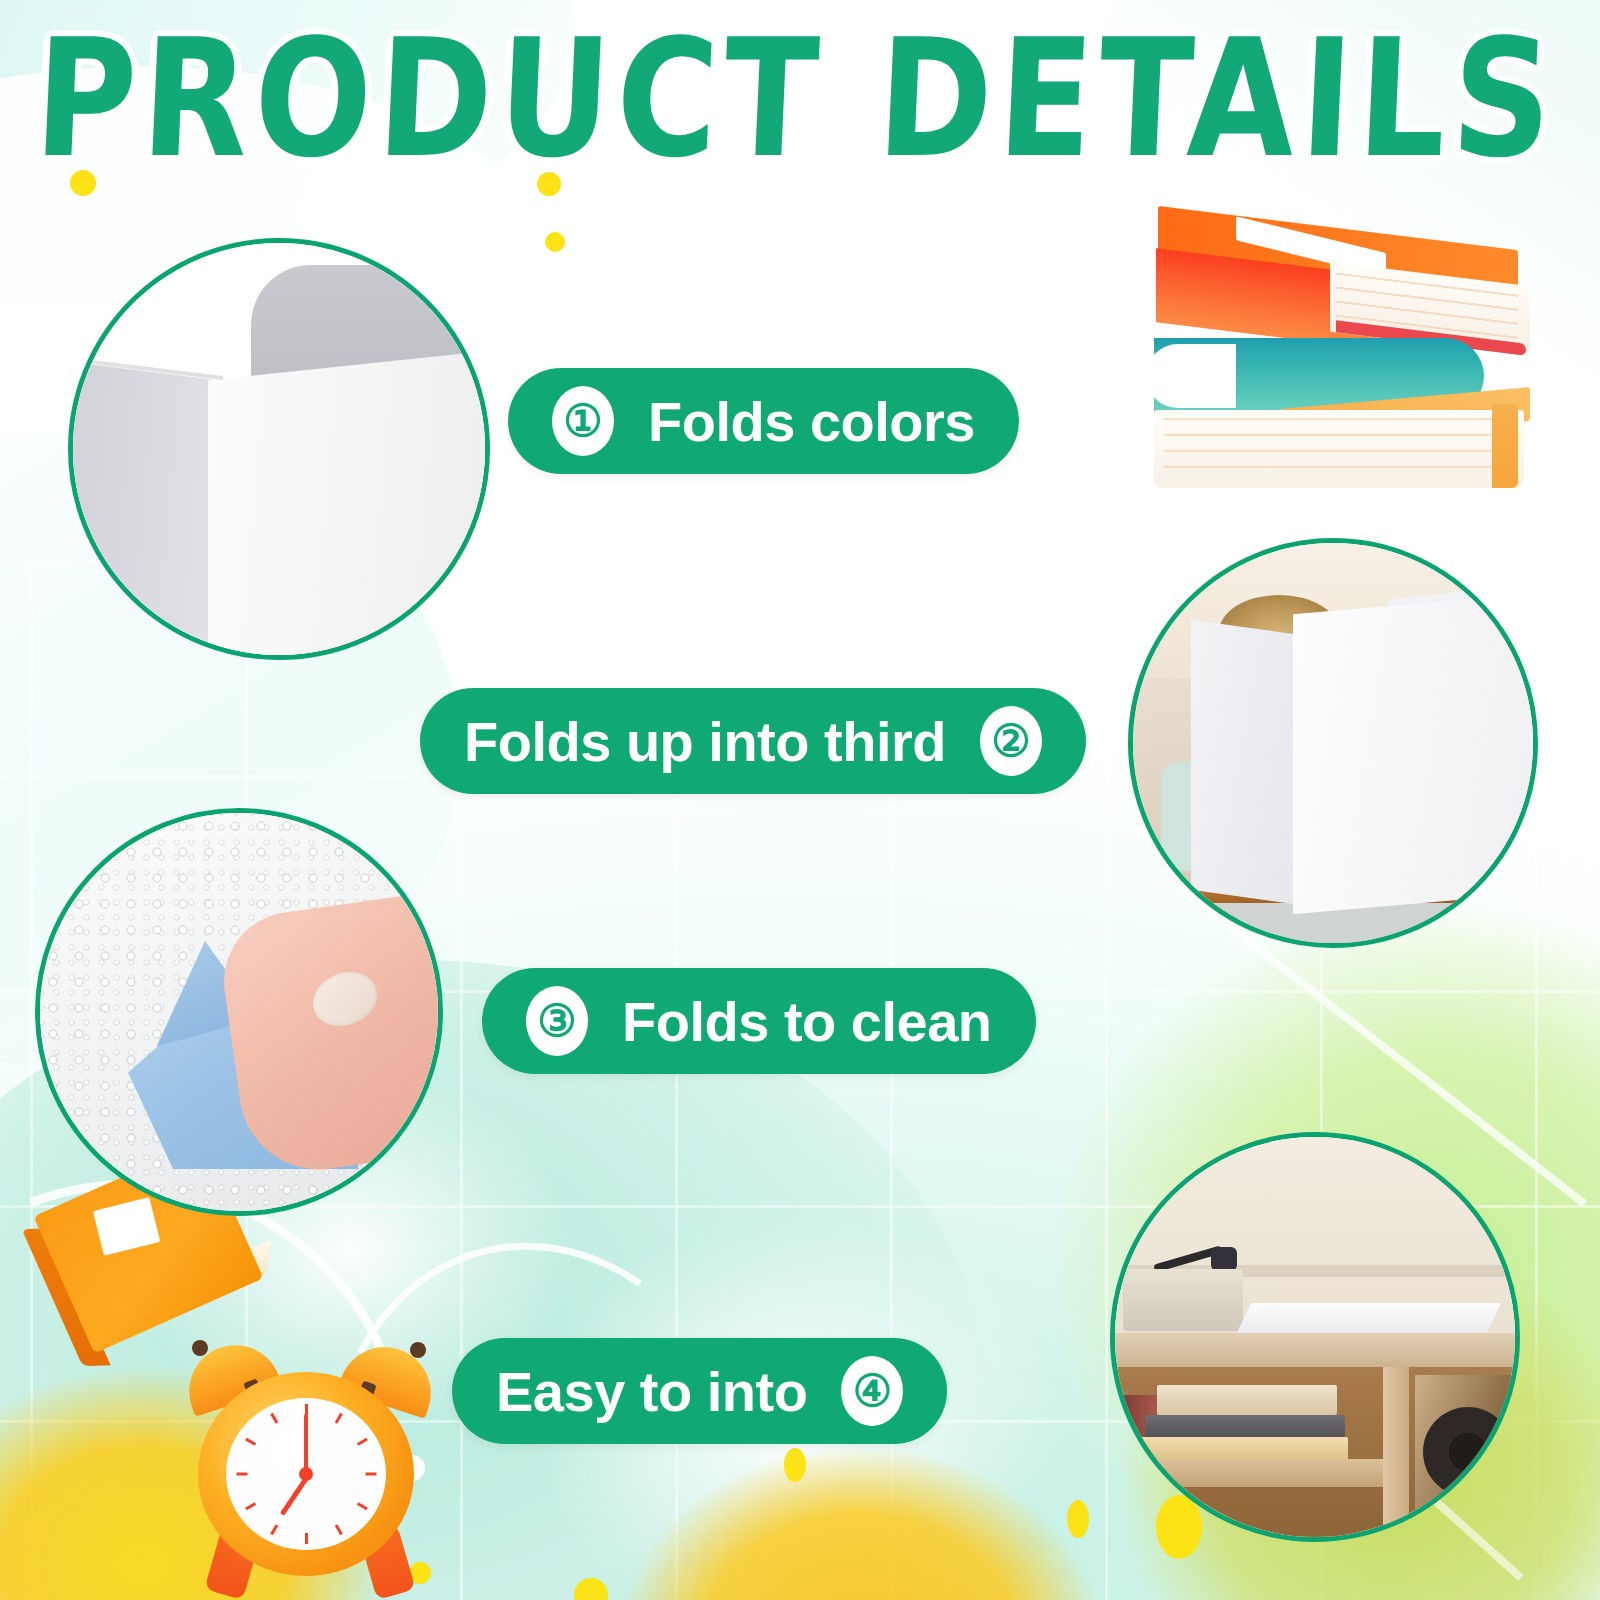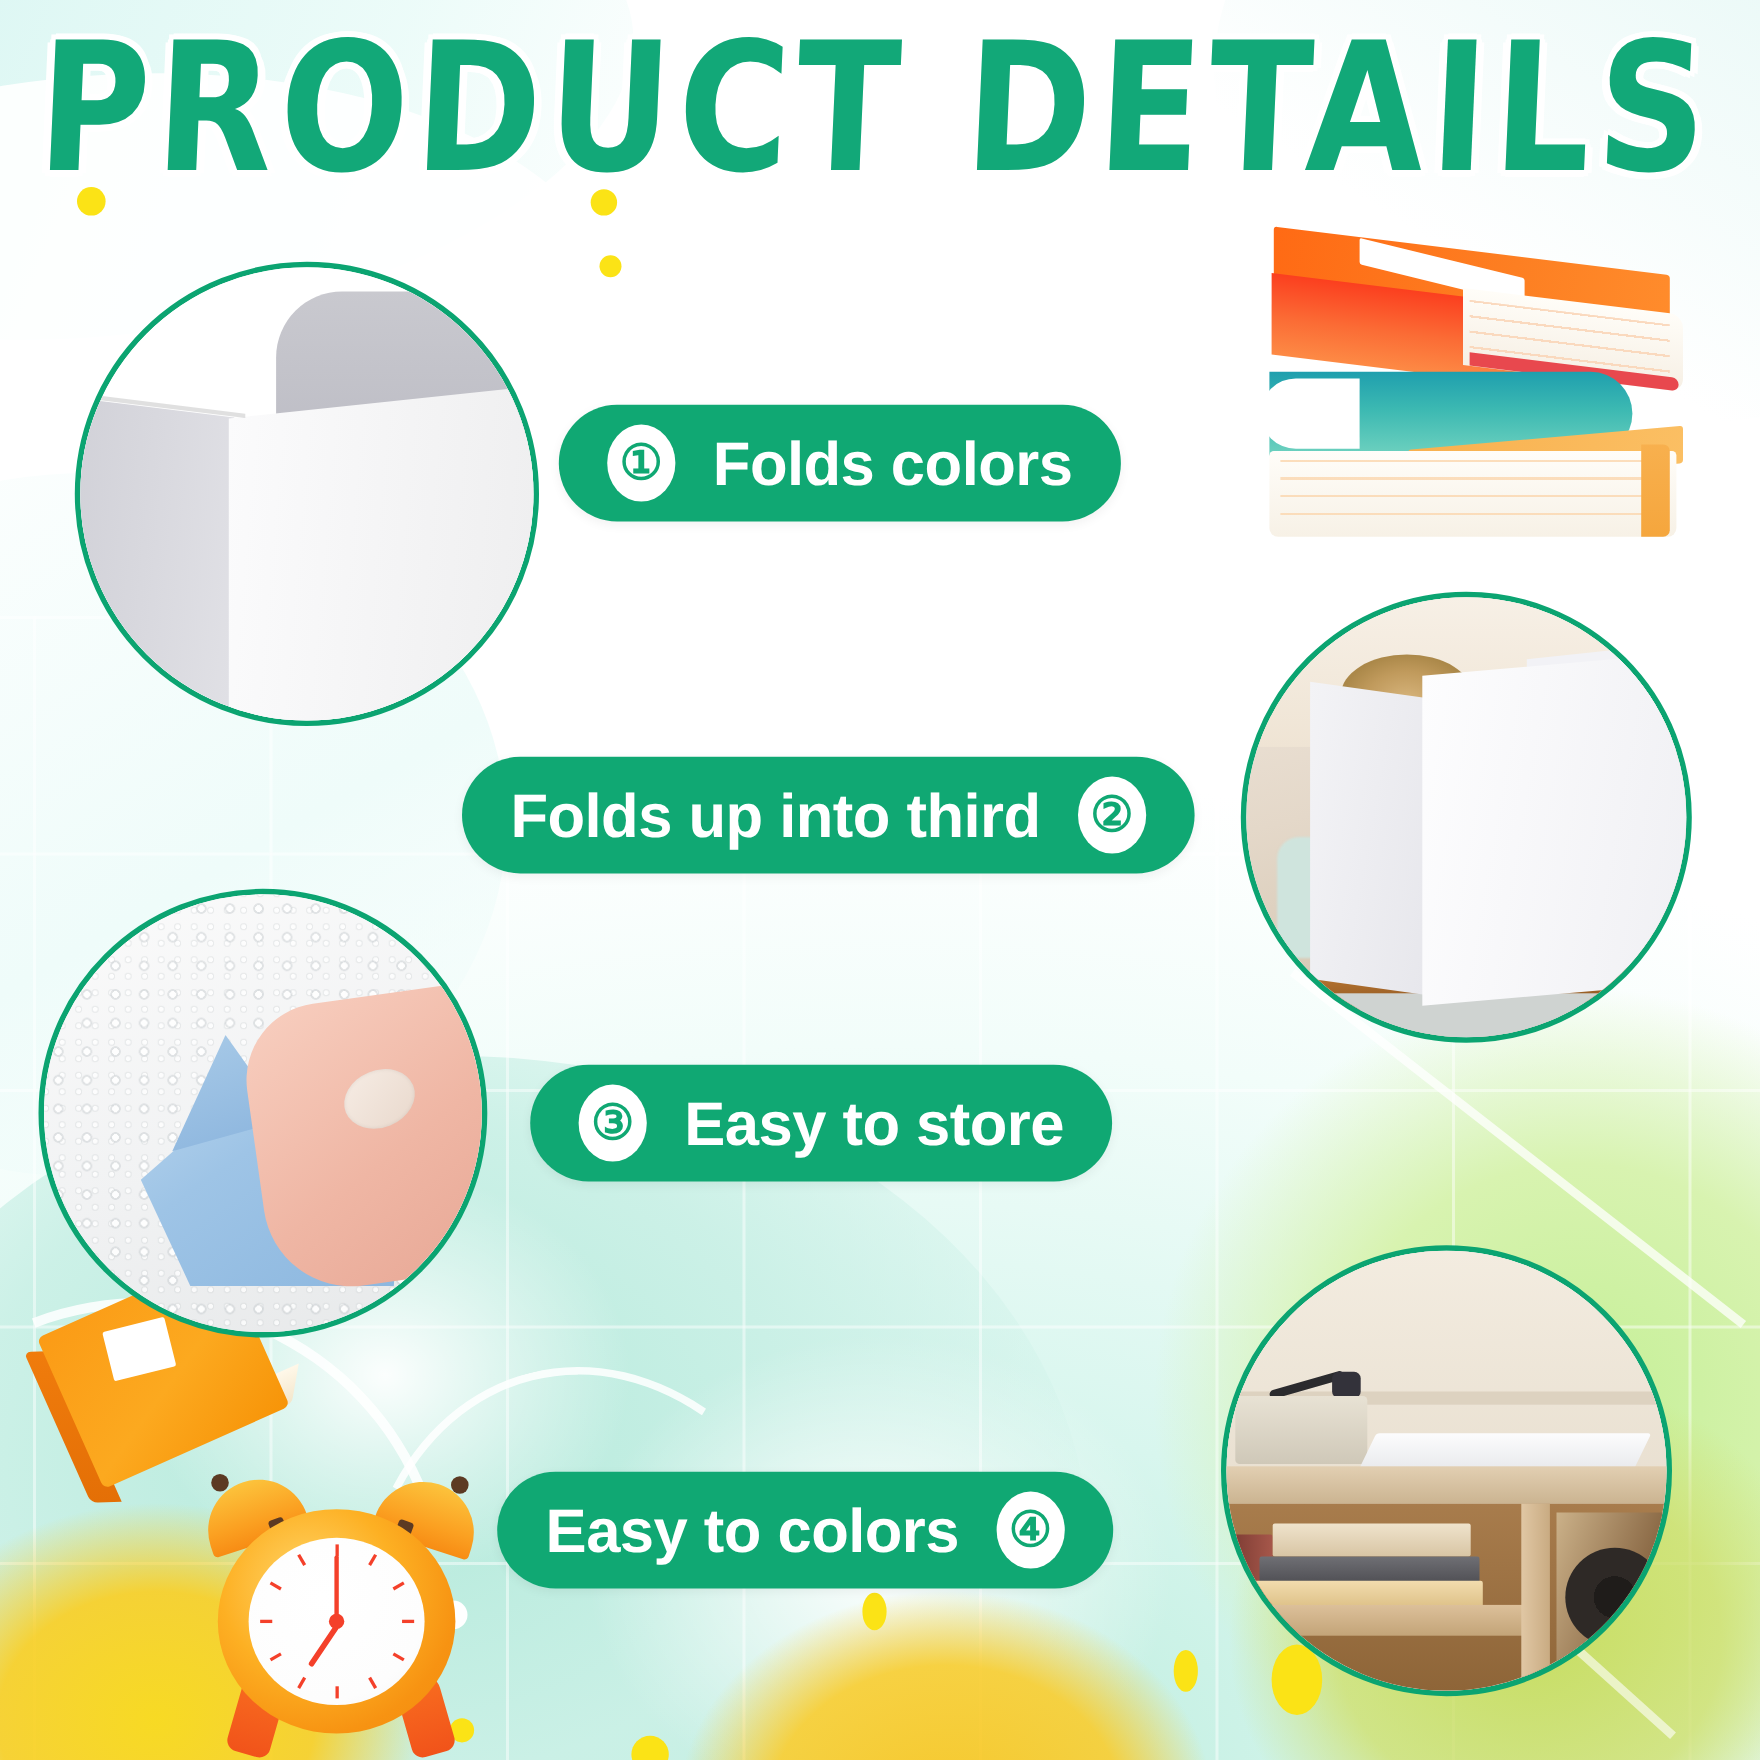--- a/index.html
+++ b/index.html
@@ -659,21 +659,21 @@
     <div class="pill-label">Folds colors</div>
   </div>
 
   <div class="pill pill-2">
     <div class="pill-label">Folds up into third</div>
     <div class="badge">②</div>
   </div>
 
   <div class="pill pill-3">
     <div class="badge">③</div>
-    <div class="pill-label">Easy to store</div>
+    <div class="pill-label">Folds to clean</div>
   </div>
 
   <div class="pill pill-4">
-    <div class="pill-label">Easy to colors</div>
+    <div class="pill-label">Easy to into</div>
     <div class="badge">④</div>
   </div>
 
 </div>
 
 </body></html>

